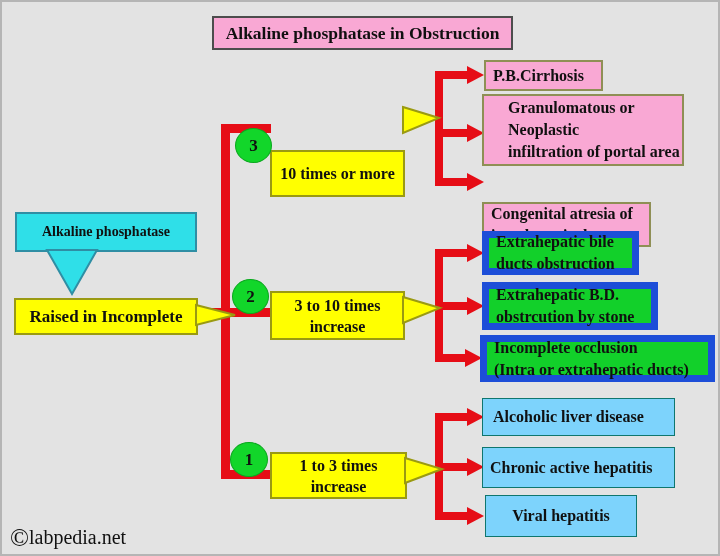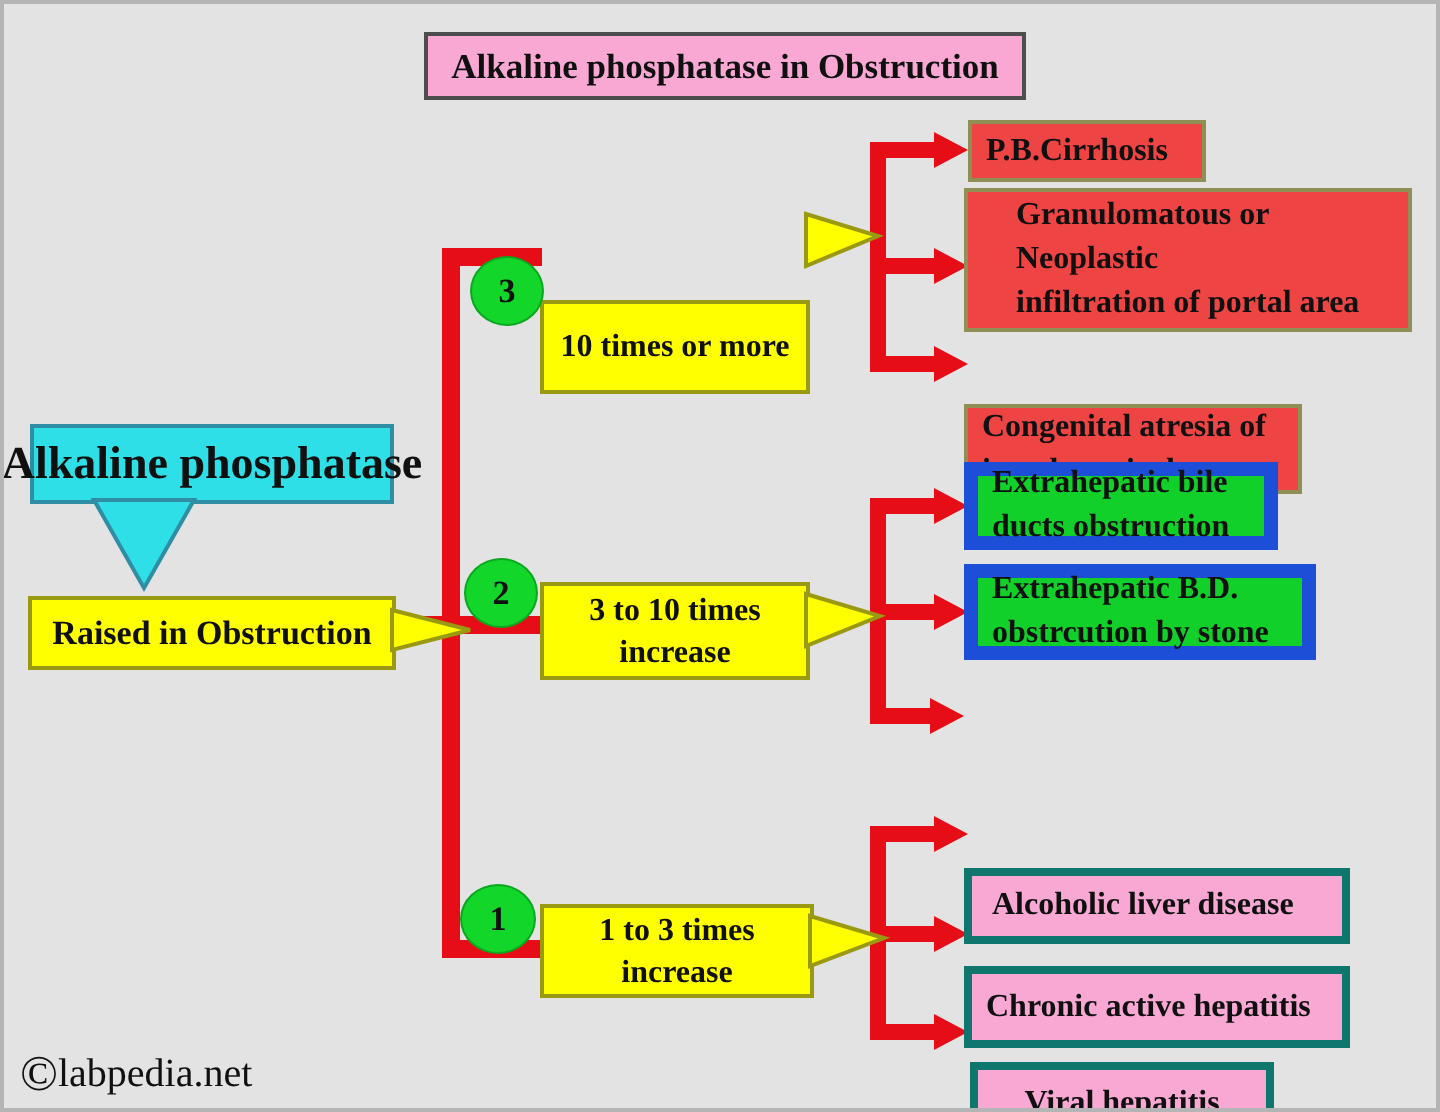--- a/index.html
+++ b/index.html
@@ -6,25 +6,25 @@
   #canvas{
     position:relative;width:716px;height:552px;
     background:#e3e3e3;border:2px solid #b5b5b5;
     font-family:"Liberation Serif", serif;color:#101010;overflow:hidden;
   }
   svg.layer{position:absolute;left:0;top:0;width:720px;height:556px;pointer-events:none;}
   .box{position:absolute;box-sizing:border-box;font-weight:bold;white-space:pre;}
   .center{display:flex;align-items:center;justify-content:center;text-align:center;}
   .leftpad{display:flex;align-items:center;padding-left:7px;text-align:left;}
   .yellowbox{background:#ffff00;border:2px solid #9a9a12;}
-  .yellowbox2{background:#ef4444;border:2px solid #8f8f55;}
+  .yellowbox2{background:#f9a8d4;border:2px solid #8f8f55;}
   .greenbox{background:#12d02a;border:7px solid #1d4ed8;}
-  .cyanlight{background:#f9a8d4;border:4px solid #0f766e;margin-top:36px;}
+  .cyanlight{background:#7dd3fc;border:1px solid #0f766e;}
   .titlebox{background:#f9a8d4;border:2px solid #4d4d4d;font-size:17.5px;}
-  .srcbox{background:#2fdfe8;border:2px solid #2f8ea4;font-size:23px;}
+  .srcbox{background:#2fdfe8;border:2px solid #2f8ea4;font-size:14px;}
   .circle{
     position:absolute;background:#12d62a;border:1px solid #0aa81e;border-radius:50%;
     display:flex;align-items:center;justify-content:center;
     font-weight:bold;font-size:17px;z-index:4;
   }
   .mid{font-size:16px;line-height:21px;}
   .cause{font-size:16px;line-height:22px;}
   .watermark{position:absolute;left:8px;top:522px;font-size:20px;font-weight:normal;z-index:2;}
   .watermark .copy{font-size:25px;vertical-align:-2px;}
   .z2{z-index:2;}
@@ -69,55 +69,59 @@
   </svg>
 
   <div class="box titlebox center z2" style="left:210px;top:14px;width:301px;height:34px;">
     <span>Alkaline phosphatase in Obstruction</span>
   </div>
 
   <div class="box srcbox center z2" style="left:13px;top:210px;width:182px;height:40px;">
     <span>Alkaline phosphatase</span>
   </div>
   <div class="box yellowbox center z2" style="left:12px;top:296px;width:184px;height:37px;font-size:17px;">
-    <span>Raised in Obstruction</span>
+    <span>Raised in Incomplete</span>
   </div>
 
   <div class="box yellowbox center mid z2" style="left:268px;top:100px;width:135px;height:47px;margin-top:48px;">
     <span>10 times or more</span>
   </div>
   <div class="box yellowbox center mid z2" style="left:268px;top:289px;width:135px;height:49px;">
     <span>3 to 10 times
 increase</span>
   </div>
   <div class="box yellowbox center mid z2" style="left:268px;top:450px;width:137px;height:47px;">
     <span>1 to 3 times
 increase</span>
   </div>
 
   <div class="box yellowbox2 leftpad cause z2" style="left:482px;top:58px;width:119px;height:31px;">
     <span>P.B.Cirrhosis</span>
   </div>
-  <div class="box yellowbox2 leftpad cause z2" style="left:480px;top:92px;width:224px;height:72px;padding-left:24px;">
+  <div class="box yellowbox2 leftpad cause z2" style="left:480px;top:92px;width:202px;height:72px;padding-left:24px;">
     <span>Granulomatous or
 Neoplastic
 infiltration of portal area</span>
   </div>
   <div class="box yellowbox2 leftpad cause z2" style="left:480px;top:172px;width:169px;height:45px;margin-top:28px;">
     <span>Congenital atresia of
 intrahepatic ducts</span>
   </div>
 
   <div class="box greenbox leftpad cause z2" style="left:480px;top:229px;width:157px;height:44px;">
     <span>Extrahepatic bile
 ducts obstruction</span>
   </div>
   <div class="box greenbox leftpad cause z2" style="left:480px;top:280px;width:176px;height:48px;">
     <span>Extrahepatic B.D.
 obstrcution by stone</span>
+  </div>
+  <div class="box greenbox leftpad cause z2" style="left:478px;top:333px;width:235px;height:47px;">
+    <span>Incomplete occlusion
+(Intra or extrahepatic ducts)</span>
   </div>
 
   <div class="box cyanlight leftpad cause z2" style="left:480px;top:396px;width:193px;height:38px;padding-left:10px;">
     <span>Alcoholic liver disease</span>
   </div>
   <div class="box cyanlight leftpad cause z2" style="left:480px;top:445px;width:193px;height:41px;">
     <span>Chronic active hepatitis</span>
   </div>
   <div class="box cyanlight center cause z2" style="left:483px;top:493px;width:152px;height:42px;">
     <span>Viral hepatitis</span>

